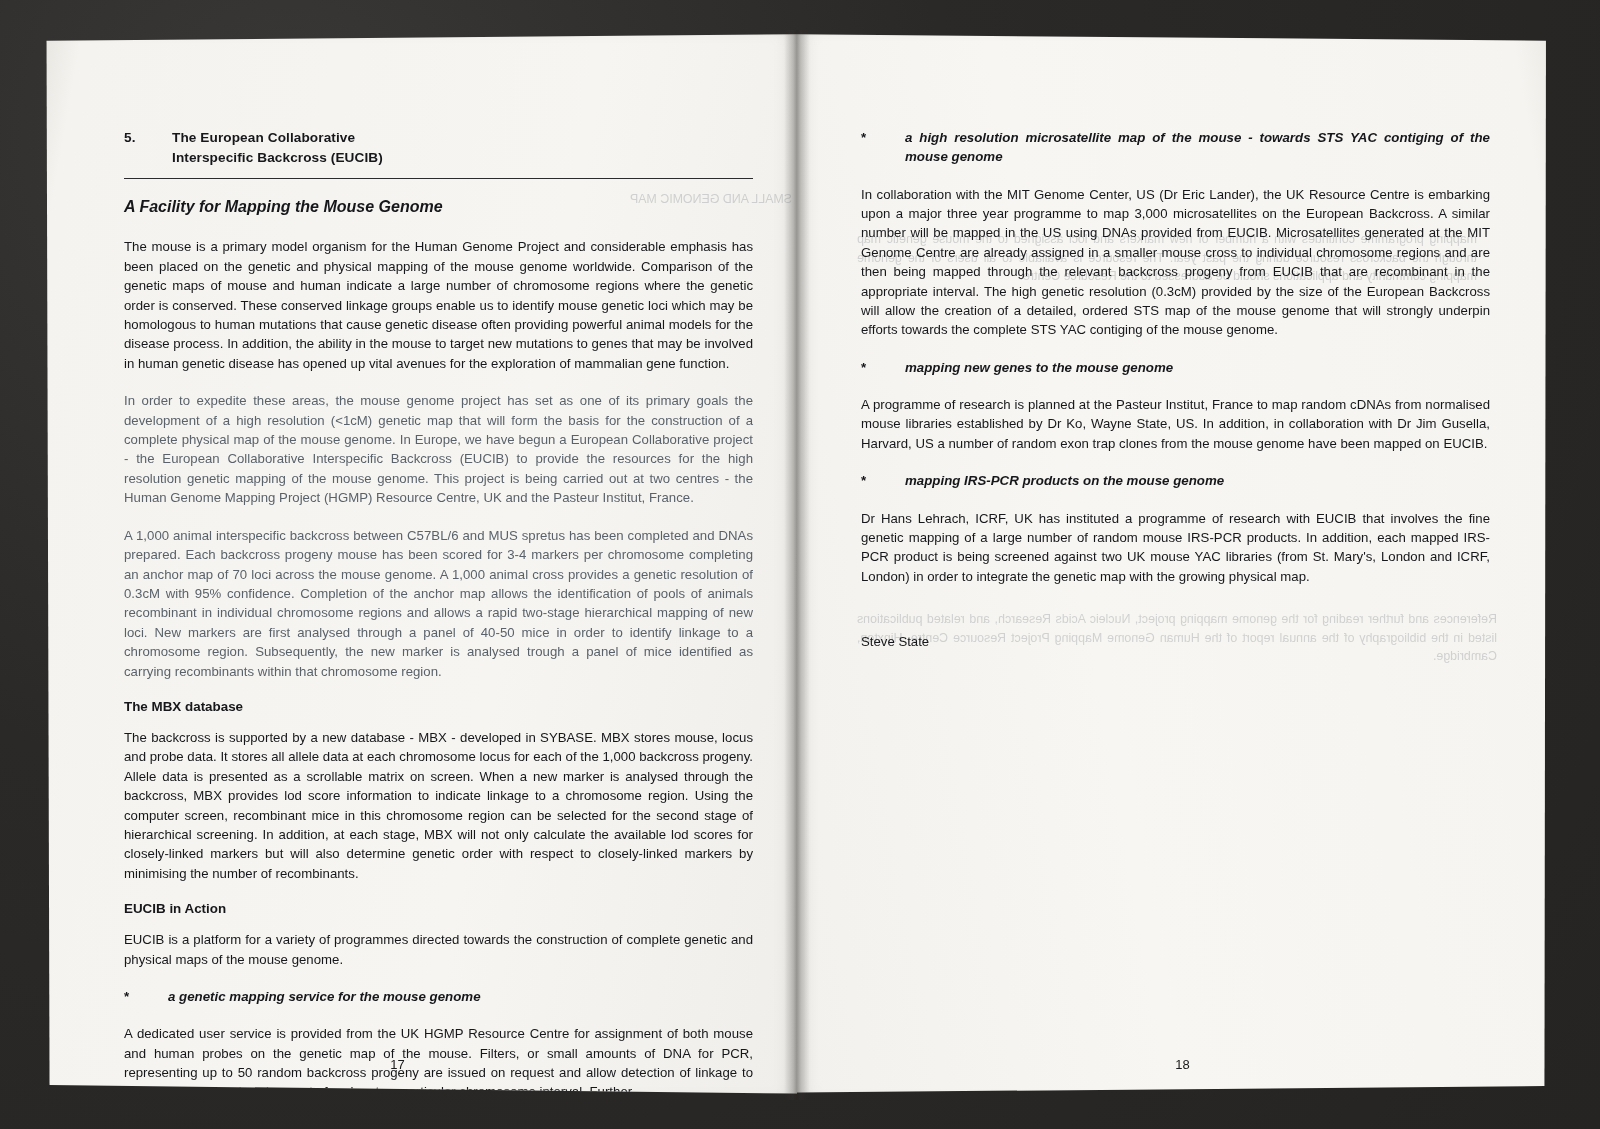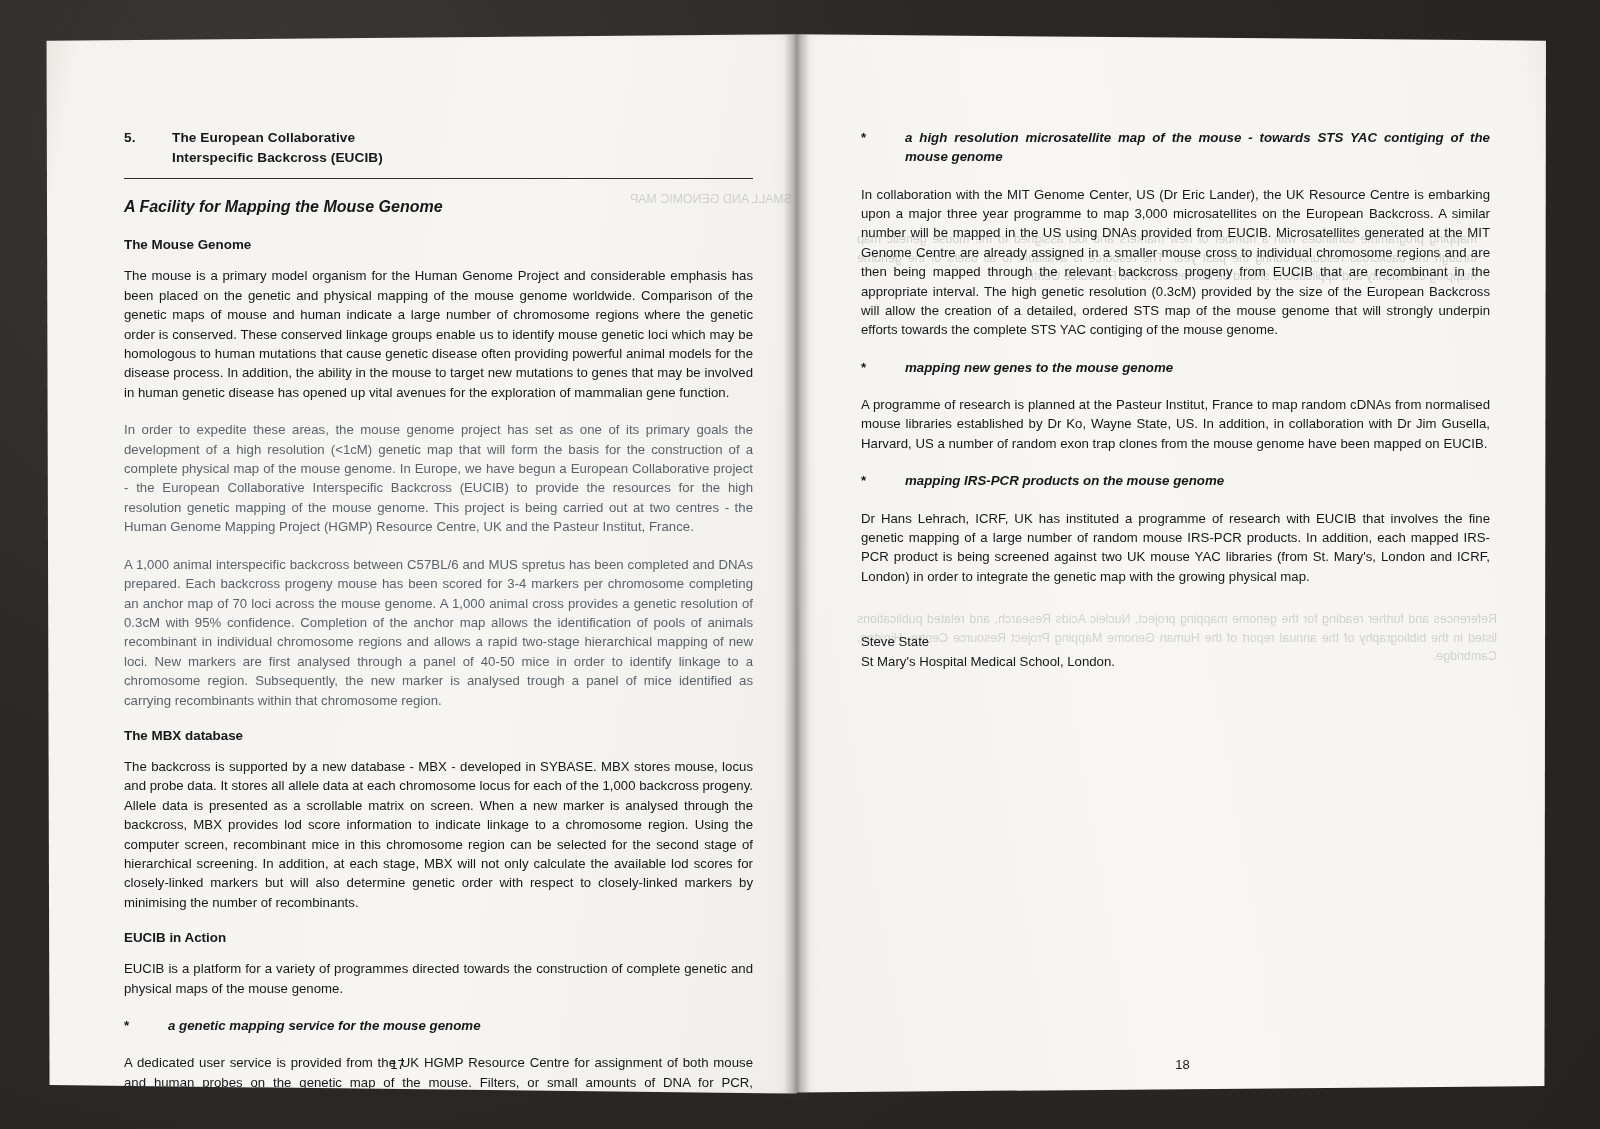--- a/index.html
+++ b/index.html
@@ -176,21 +176,20 @@
         <span>
           <span>The European Collaborative</span><br>
           <span>Interspecific Backcross (EUCIB)</span>
         </span>
       </div>
 
       <hr class="rule">
 
       <div class="subtitle-italic">A Facility for Mapping the Mouse Genome</div>
 
-      <h3 class="heading">The Mouse Genome</h3>
       <p class="body-text">The mouse is a primary model organism for the Human Genome Project and considerable emphasis has been placed on the genetic and physical mapping of the mouse genome worldwide.  Comparison of the genetic maps of mouse and human indicate a large number of chromosome regions where the genetic order is conserved.  These conserved linkage groups enable us to identify mouse genetic loci which may be homologous to human mutations that cause genetic disease often providing powerful animal models for the disease process.  In addition, the ability in the mouse to target new mutations to genes that may be involved in human genetic disease has opened up vital avenues for the exploration of mammalian gene function.</p>
 
       <p class="body-text faded">In order to expedite these areas, the mouse genome project has set as one of its primary goals the development of a high resolution (&lt;1cM) genetic map that will form the basis for the construction of a complete physical map of the mouse genome.  In Europe, we have begun a European Collaborative project - the European Collaborative Interspecific Backcross (EUCIB) to provide the resources for the high resolution genetic mapping of the mouse genome.  This project is being carried out at two centres - the Human Genome Mapping Project (HGMP) Resource Centre, UK and the Pasteur Institut, France.</p>
       <p class="body-text faded">A 1,000 animal interspecific backcross between C57BL/6 and MUS spretus has been completed and DNAs prepared.  Each backcross progeny mouse has been scored for 3-4 markers per chromosome completing an anchor map of 70 loci across the mouse genome.  A 1,000 animal cross provides a genetic resolution of 0.3cM with 95% confidence.  Completion of the anchor map allows the identification of pools of animals recombinant in individual chromosome regions and allows a rapid two-stage hierarchical mapping of new loci.  New markers are first analysed through a panel of 40-50 mice in order to identify linkage to a chromosome region.  Subsequently, the new marker is analysed trough a panel of mice identified as carrying recombinants within that chromosome region.</p>
 
       <h3 class="heading">The MBX database</h3>
       <p class="body-text">The backcross is supported by a new database - MBX - developed in SYBASE.  MBX stores mouse, locus and probe data.  It stores all allele data at each chromosome locus for each of the 1,000 backcross progeny.  Allele data is presented as a scrollable matrix on screen.  When a new marker is analysed through the backcross, MBX provides lod score information to indicate linkage to a chromosome region.  Using the computer screen, recombinant mice in this chromosome region can be selected for the second stage of hierarchical screening.  In addition, at each stage, MBX will not only calculate the available lod scores for closely-linked markers but will also determine genetic order with respect to closely-linked markers by minimising the number of recombinants.</p>
 
       <h3 class="heading">EUCIB in Action</h3>
       <p class="body-text">EUCIB is a platform for a variety of programmes directed towards the construction of complete genetic and physical maps of the mouse genome.</p>
@@ -232,21 +231,20 @@
       <div class="bullet">
         <span class="star">*</span>
         <span class="btext">mapping IRS-PCR products on the mouse genome</span>
       </div>
 
       <p class="body-text">Dr Hans Lehrach, ICRF, UK has instituted a programme of research with EUCIB that involves the fine genetic mapping of a large number of random mouse IRS-PCR products.  In addition, each mapped IRS-PCR product is being screened against two UK mouse YAC libraries (from St. Mary's, London and ICRF, London) in order to integrate the genetic map with the growing physical map.</p>
 
 
       <div class="sig">
         <div>Steve State</div>
-        <div>St Mary's Hospital Medical School, London.</div>
       </div>
     </div>
 
     <div class="folio folio-right">18</div>
   </div>
 
   <div class="gutter"></div>
 </div>
 
 </body></html>

